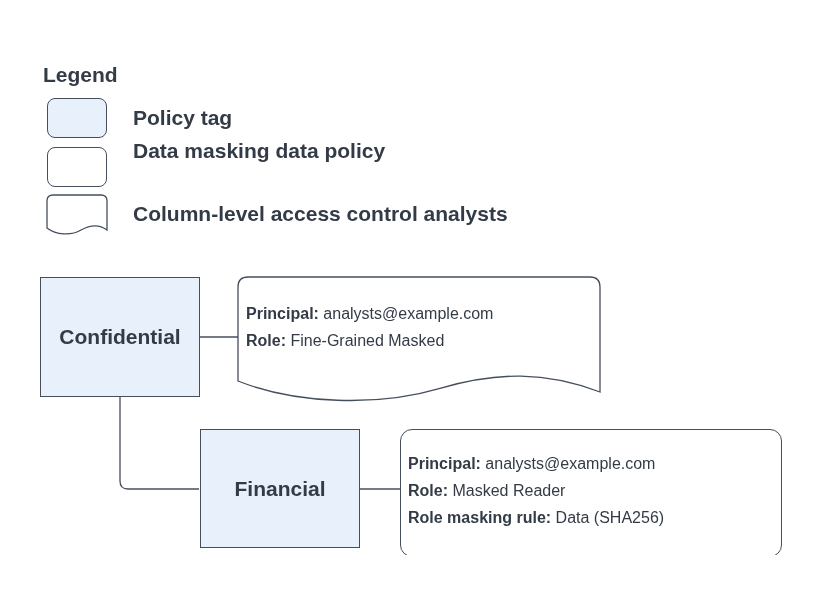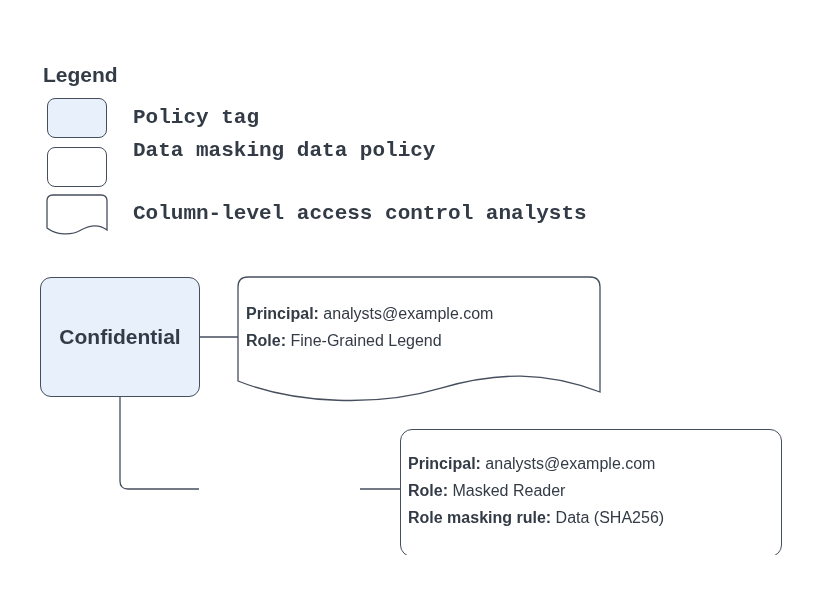--- a/index.html
+++ b/index.html
@@ -49,27 +49,26 @@
     background: #ffffff;
   }
   .swatch.blue { background: var(--node-fill); }
   .legend-label {
     position: absolute;
     left: 133px;
     font-size: 21px;
     font-weight: bold;
     line-height: 24px;
     white-space: nowrap;
-    font-family: Liberation Mono, monospace;
   }
   .policy-tag-node {
     position: absolute;
     background: var(--node-fill);
     border: 1.3px solid var(--stroke-color);
-    border-radius: 11px;
+    border-radius: 0;
     display: flex;
     align-items: center;
     justify-content: center;
     font-size: 21px;
     font-weight: bold;
   }
   .node-confidential { left: 40px; top: 277px; width: 160px; height: 120px; }
   .node-financial    { left: 200px; top: 429px; width: 160px; height: 119px; }
   .note-box {
     position: absolute;
@@ -114,29 +113,32 @@
 
   <div class="swatch" style="top:147px;"></div>
   <div class="legend-label" style="top:139px;">Data masking data policy</div>
 
   <div class="legend-label" style="top:202px;">Column-level access control analysts</div>
 
   <div class="policy-tag-node node-confidential">
     <span>Confidential</span>
   </div>
 
+  <div class="policy-tag-node node-financial">
+    <span>Financial</span>
+  </div>
 
   <div class="note-text access-text">
     <div class="line">
       <b>Principal:</b>
       <span>analysts@example.com</span>
     </div>
     <div class="line">
       <b>Role:</b>
-      <span>Fine-Grained Legend</span>
+      <span>Fine-Grained Masked</span>
     </div>
   </div>
 
   <div class="note-box"></div>
   <div class="note-text masking-text">
     <div class="line">
       <b>Principal:</b>
       <span>analysts@example.com</span>
     </div>
     <div class="line">

